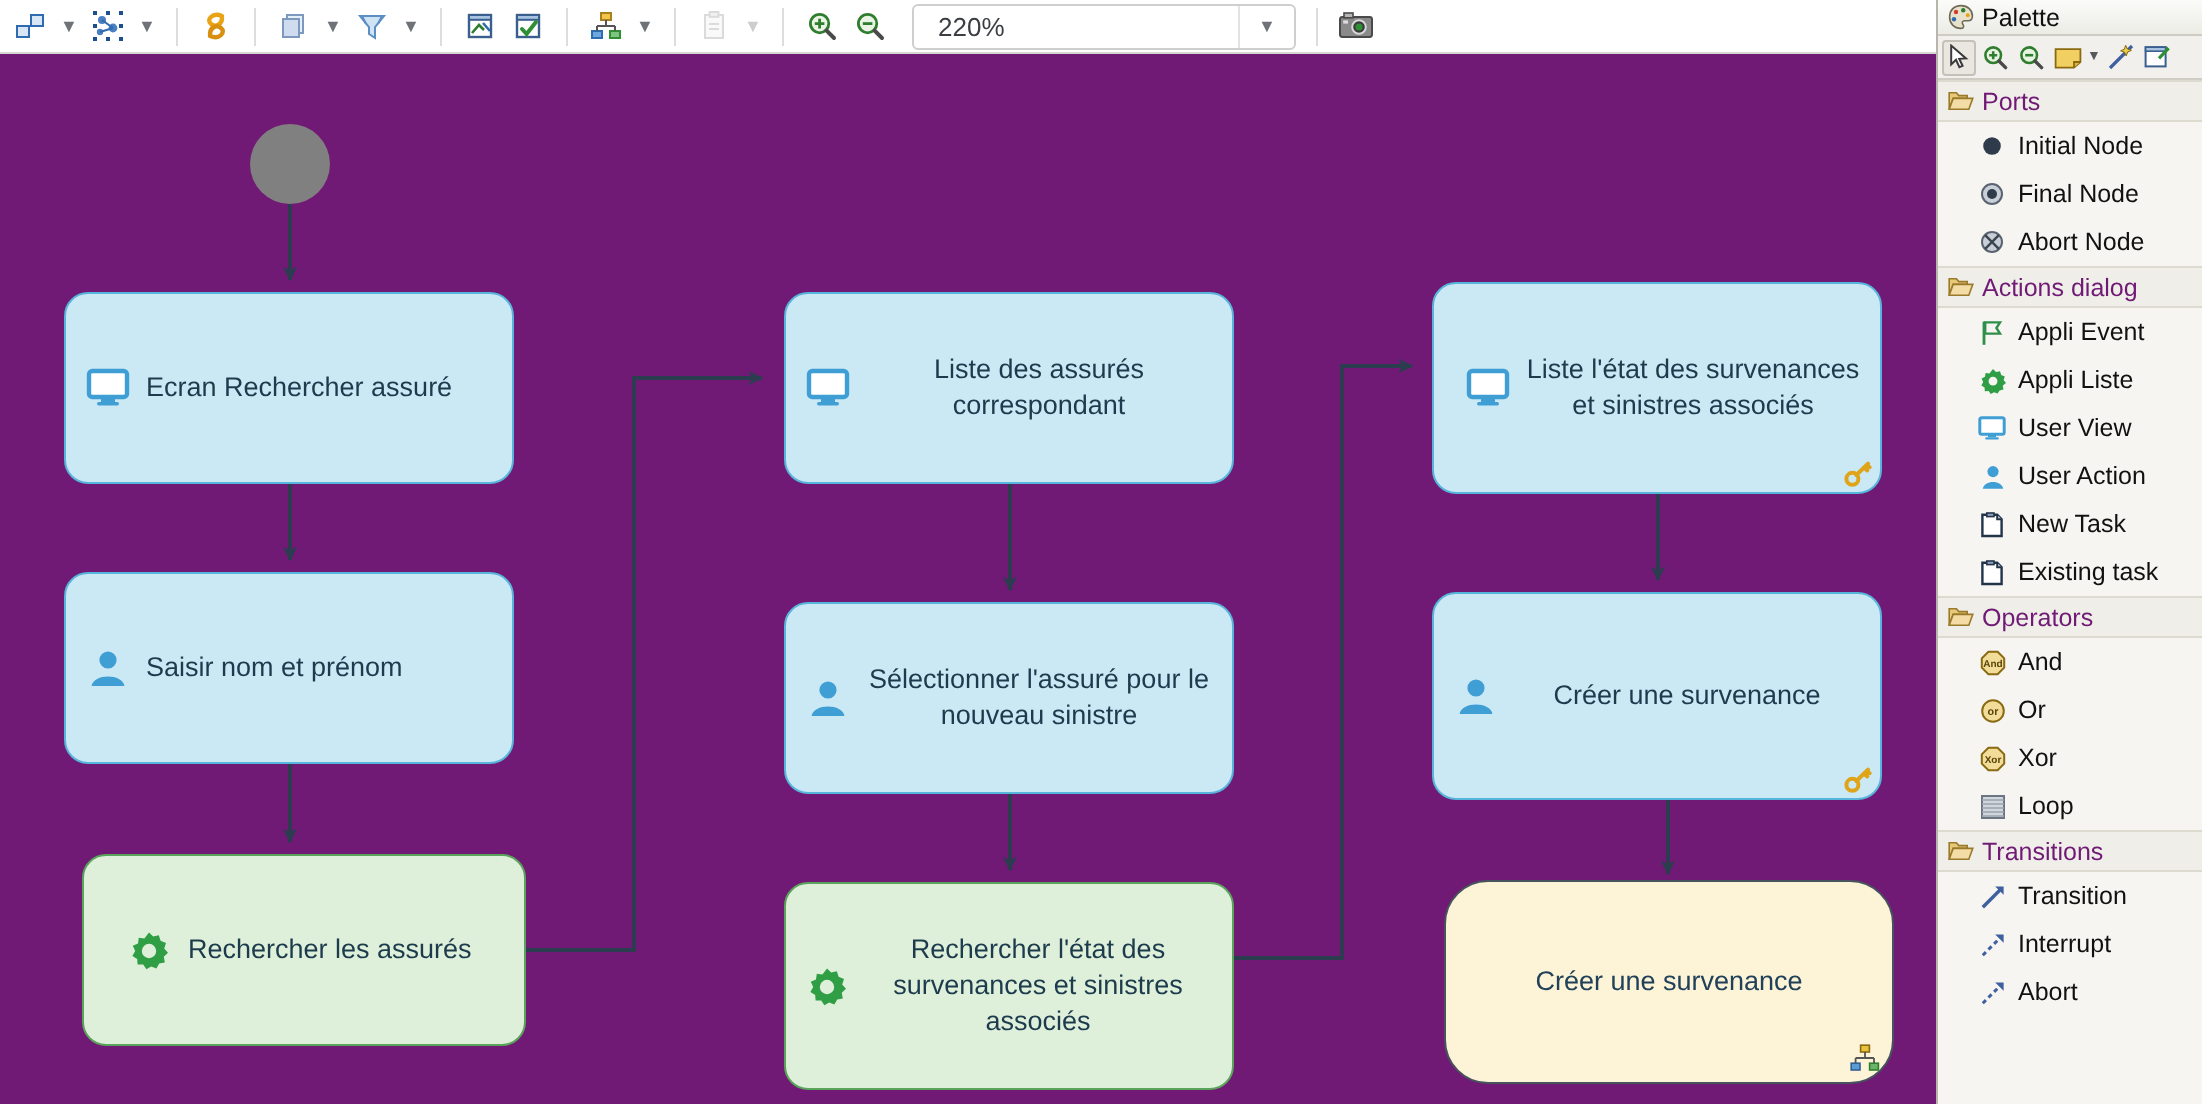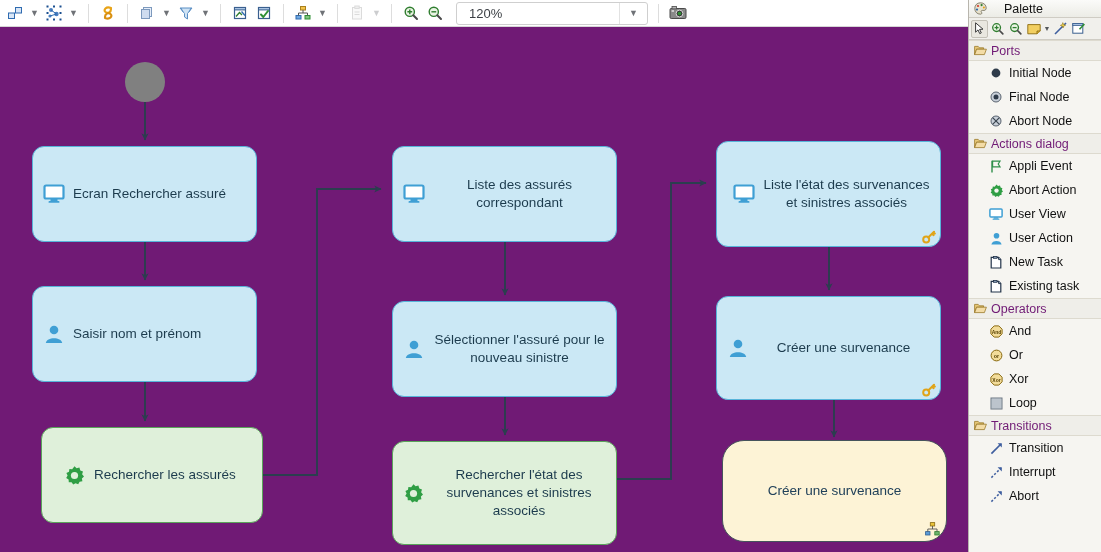--- a/index.html
+++ b/index.html
@@ -90,21 +90,21 @@
     position: absolute; top: 0; right: 0;
     width: 133px; height: 552px;
     background: #f6f5f1;
     border-left: 1px solid #b8b5ad;
     font-size: 12.5px;
     color: #1b1b1b;
     overflow: hidden;
   }
   #palette-header {
     height: 18px;
-    display: flex; align-items: center; gap: 17px;
+    display: flex; align-items: center; gap: 4px;
     padding: 0 4px;
     background: linear-gradient(#fbfbf9, #ececE6);
     border-bottom: 1px solid #cfccc4;
     font-size: 12.5px;
   }
   #palette-title { font-size: 12.5px; color: #111; }
   #palette-toolbar {
     height: 22px;
     display: flex; align-items: center; gap: 1px;
     padding: 0 2px;
@@ -267,21 +267,21 @@
       <div class="tb-btn" title="Zoom out">
         <svg width="16" height="16" viewBox="0 0 16 16">
           <circle cx="6.8" cy="6.8" r="4.6" fill="#eaf4e4" stroke="#2f7d2f" stroke-width="1.4"></circle>
           <path d="M4.4 6.8 L9.2 6.8" stroke="#2f7d2f" stroke-width="1.4"></path>
           <path d="M10.3 10.3 L14 14" stroke="#4a4a4a" stroke-width="2" stroke-linecap="round"></path>
         </svg>
       </div>
     </div>
 
     <div id="zoom-combo">
-      <div id="zoom-value">120%</div>
+      <div id="zoom-value">220%</div>
       <div id="zoom-caret">▼</div>
     </div>
 
     <div class="tb-sep" style="margin-left:10px"></div>
 
     <div class="tb-group">
       <div class="tb-btn" title="Screenshot">
         <svg width="18" height="16" viewBox="0 0 18 16">
           <rect x="1" y="3.5" width="16" height="10" rx="1.2" fill="#8a8a8a" stroke="#4a4a4a" stroke-width="1"></rect>
           <rect x="3" y="1.5" width="4.5" height="2.4" fill="#b5b5b5" stroke="#4a4a4a" stroke-width="0.8"></rect>
@@ -544,21 +544,21 @@
       </span>
       <span class="pal-item-label">Appli Event</span>
     </div>
     <div class="pal-item">
       <span class="pal-icon">
         <svg width="13" height="13" viewBox="0 0 13 13">
           <path d="M6.5 0.5 L8 2 L10 1.6 L10.6 3.5 L12.4 4.2 L11.8 6 L13 7.5 L11.4 8.8 L11.7 10.7 L9.8 11.2 L8.8 12.8 L7 12.1 L5.4 13 L4.3 11.5 L2.4 11.6 L2.3 9.7 L0.7 8.7 L1.6 7 L0.8 5.2 L2.5 4.4 L2.8 2.5 L4.7 2.7 Z" fill="#2f9e44"></path>
           <circle cx="6.5" cy="6.6" r="2.2" fill="#f6f5f1"></circle>
         </svg>
       </span>
-      <span class="pal-item-label">Abort Action</span>
+      <span class="pal-item-label">Appli Liste</span>
     </div>
     <div class="pal-item">
       <span class="pal-icon">
         <svg width="14" height="12" viewBox="0 0 14 12">
           <rect x="0.9" y="0.9" width="12.2" height="8.2" rx="1" fill="#ffffff" stroke="#3f9fd4" stroke-width="1.5"></rect>
           <rect x="5" y="9.4" width="4" height="1.2" fill="#3f9fd4"></rect>
           <rect x="3.6" y="10.6" width="6.8" height="1.1" rx="0.5" fill="#3f9fd4"></rect>
         </svg>
       </span>
       <span class="pal-item-label">User View</span>

